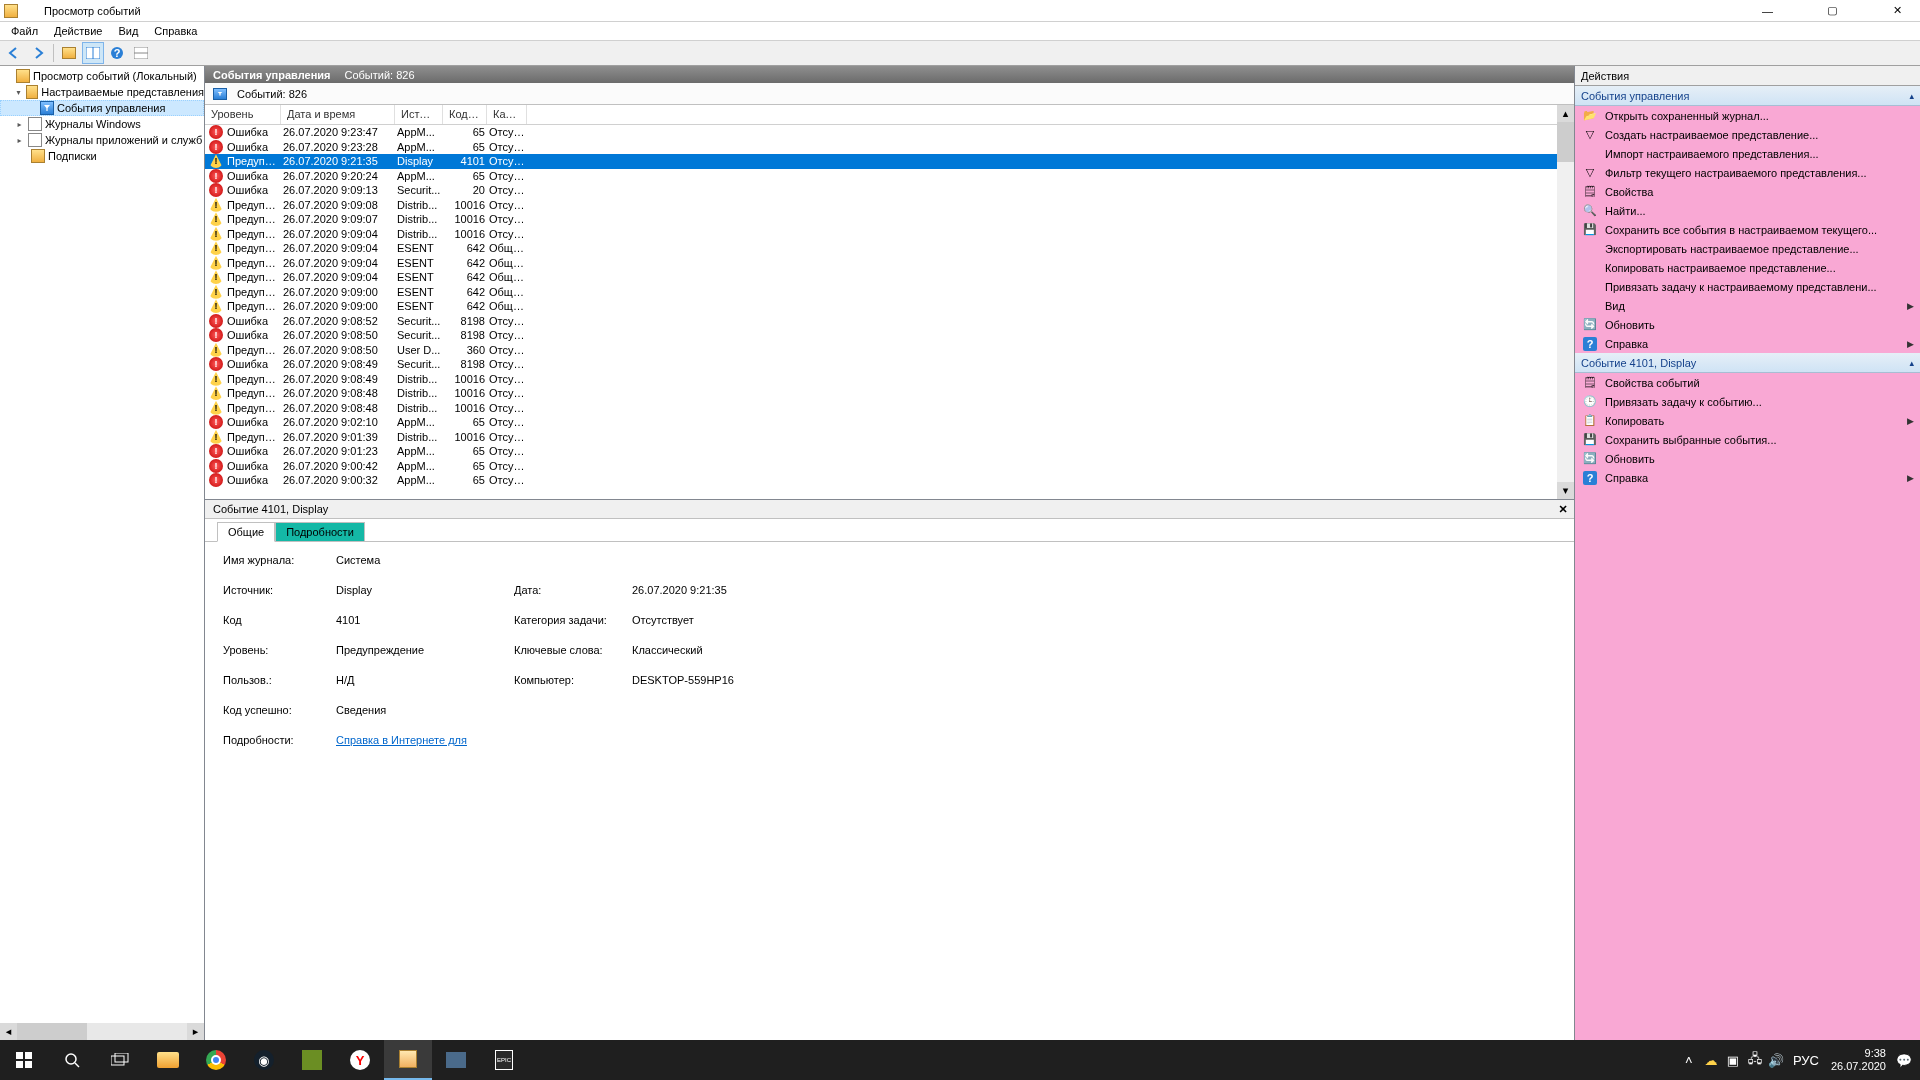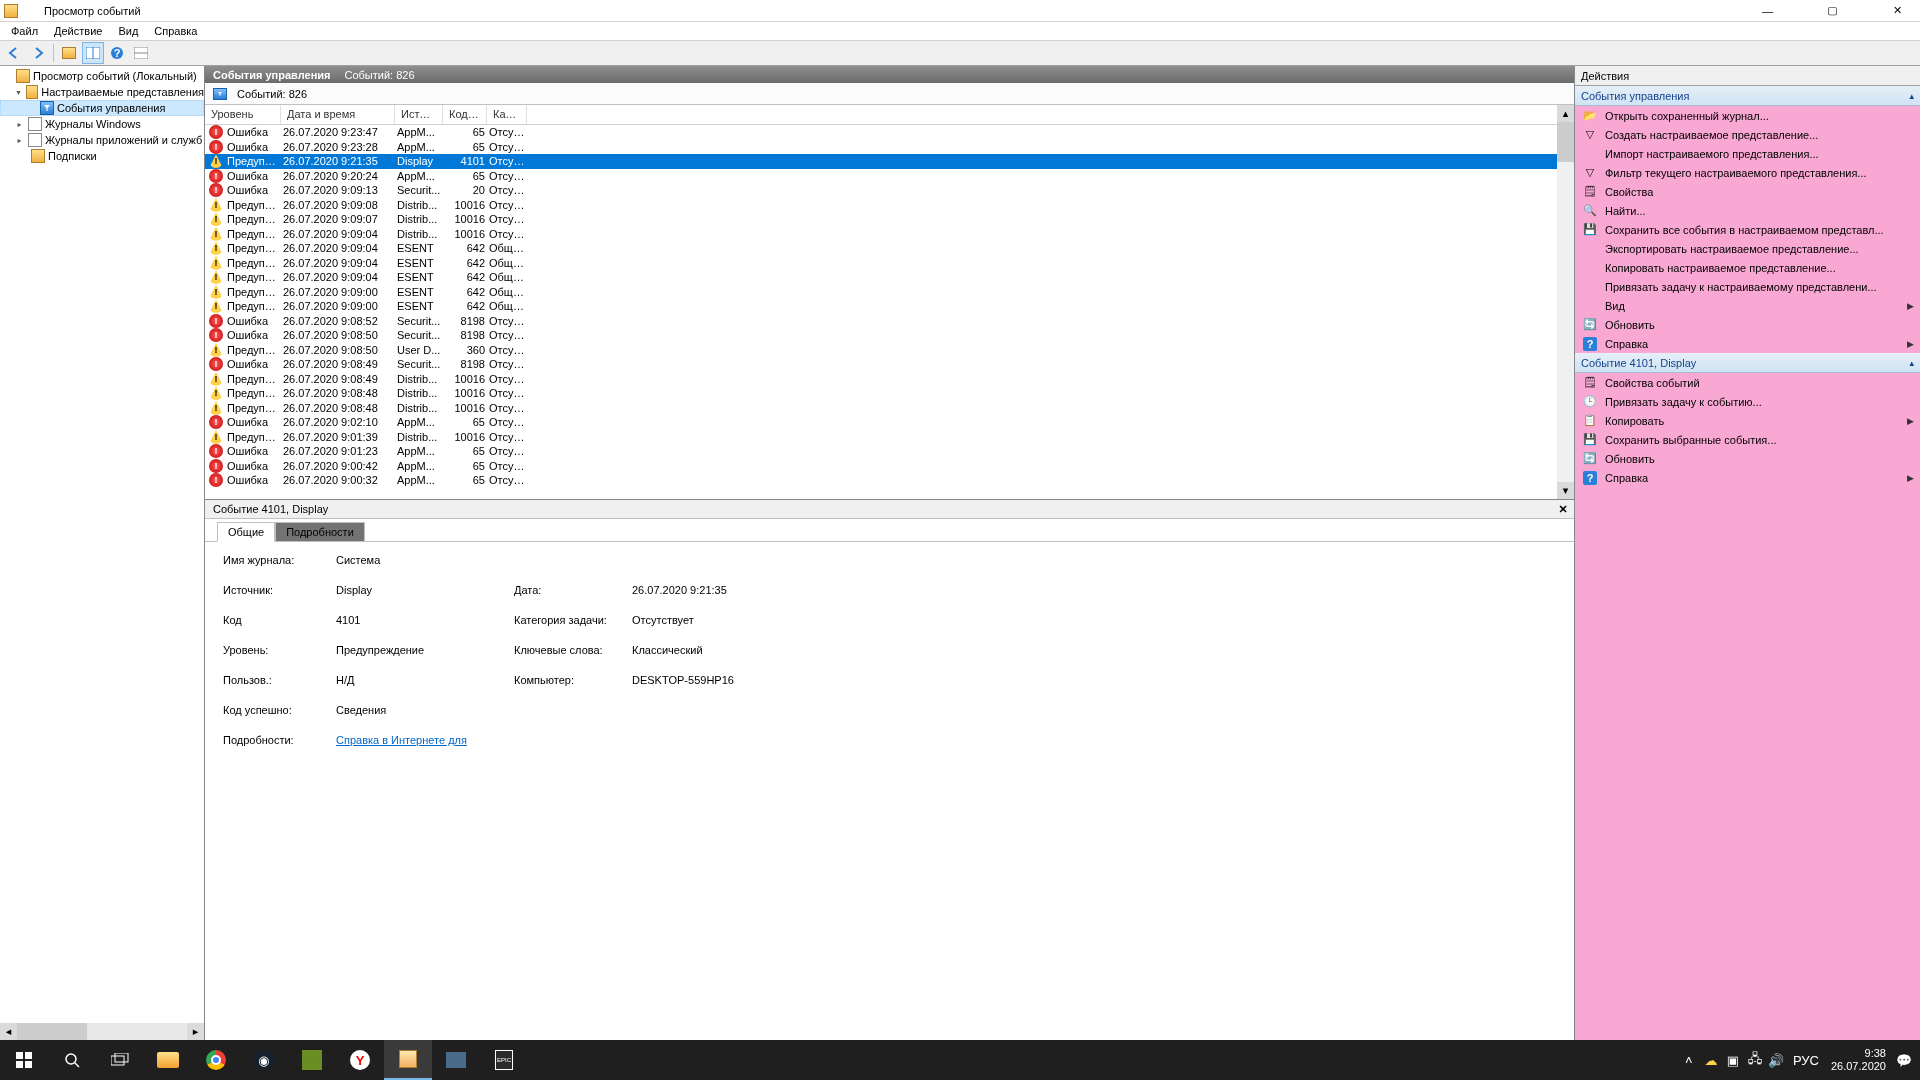--- a/index.html
+++ b/index.html
@@ -59,21 +59,21 @@
 .trow.selected .evico { box-shadow: none;}
 .table-vscroll { position:absolute; right:0; top:0; bottom:0; width:17px; background:#f0f0f0;}
 .table-vscroll .arrow{height:17px;background:#dadada;display:flex;align-items:center;justify-content:center;}
 .table-vscroll .track{height:calc(100% - 34px);position:relative;}
 .table-vscroll .thumb{position:absolute;top:0;left:0;right:0;height:40px;background:#cdcdcd;}
 
 
 .detail-hdr { height: 19px; background:#f0f0f0; border-bottom:1px solid #c0c0c0; display:flex; align-items:center; padding-left:8px; position:relative;}
 .detail-hdr .xbtn {position:absolute; right:3px; top:1px; width:16px; height:16px; display:flex; align-items:center; justify-content:center; font-weight:bold;}
 .tabs { display:flex; height:22px; align-items:flex-end; padding-left:12px; gap:0;}
-.tab { padding:3px 10px; border:1px solid #c0c0c0; border-bottom:none; background:#737373; position:relative;}
+.tab { padding:3px 10px; border:1px solid #c0c0c0; border-bottom:none; background:#14b8a6; position:relative;}
 .tab.active { background:#fff; z-index:2; border-bottom:1px solid #fff; margin-bottom:-1px;}
 .detail-body { border-top:1px solid #c0c0c0; flex:1; padding:12px 18px; display:flex; flex-direction:column; gap:10px; overflow:auto;}
 .desc-box { border:1px solid #828790; padding:6px 8px; height:56px;}
 .detail-grid { display:grid; grid-template-columns: 95px 160px 100px 200px; row-gap:4px; column-gap:10px;gap:18px;}
 .detail-grid .lbl { color:#000;}
 .detail-grid a {color:#0066cc;}
 
 
 .actions { width: 345px; background:#f9a8d4; display:flex; flex-direction:column;}
 .actions-hdr { background: #f0f0f0; height: 20px; display:flex; align-items:center; padding-left:6px; border-bottom:1px solid #a0a0a0;}
@@ -512,21 +512,21 @@
         <div class="act-item">
           <span class="aicon">🗒</span>
           <span>Свойства</span>
         </div>
         <div class="act-item">
           <span class="aicon">🔍</span>
           <span>Найти...</span>
         </div>
         <div class="act-item">
           <span class="aicon">💾</span>
-          <span>Сохранить все события в настраиваемом представл...</span>
+          <span>Сохранить все события в настраиваемом текущего...</span>
         </div>
         <div class="act-item">
           <span class="aicon"></span>
           <span>Экспортировать настраиваемое представление...</span>
         </div>
         <div class="act-item">
           <span class="aicon"></span>
           <span>Копировать настраиваемое представление...</span>
         </div>
         <div class="act-item">

